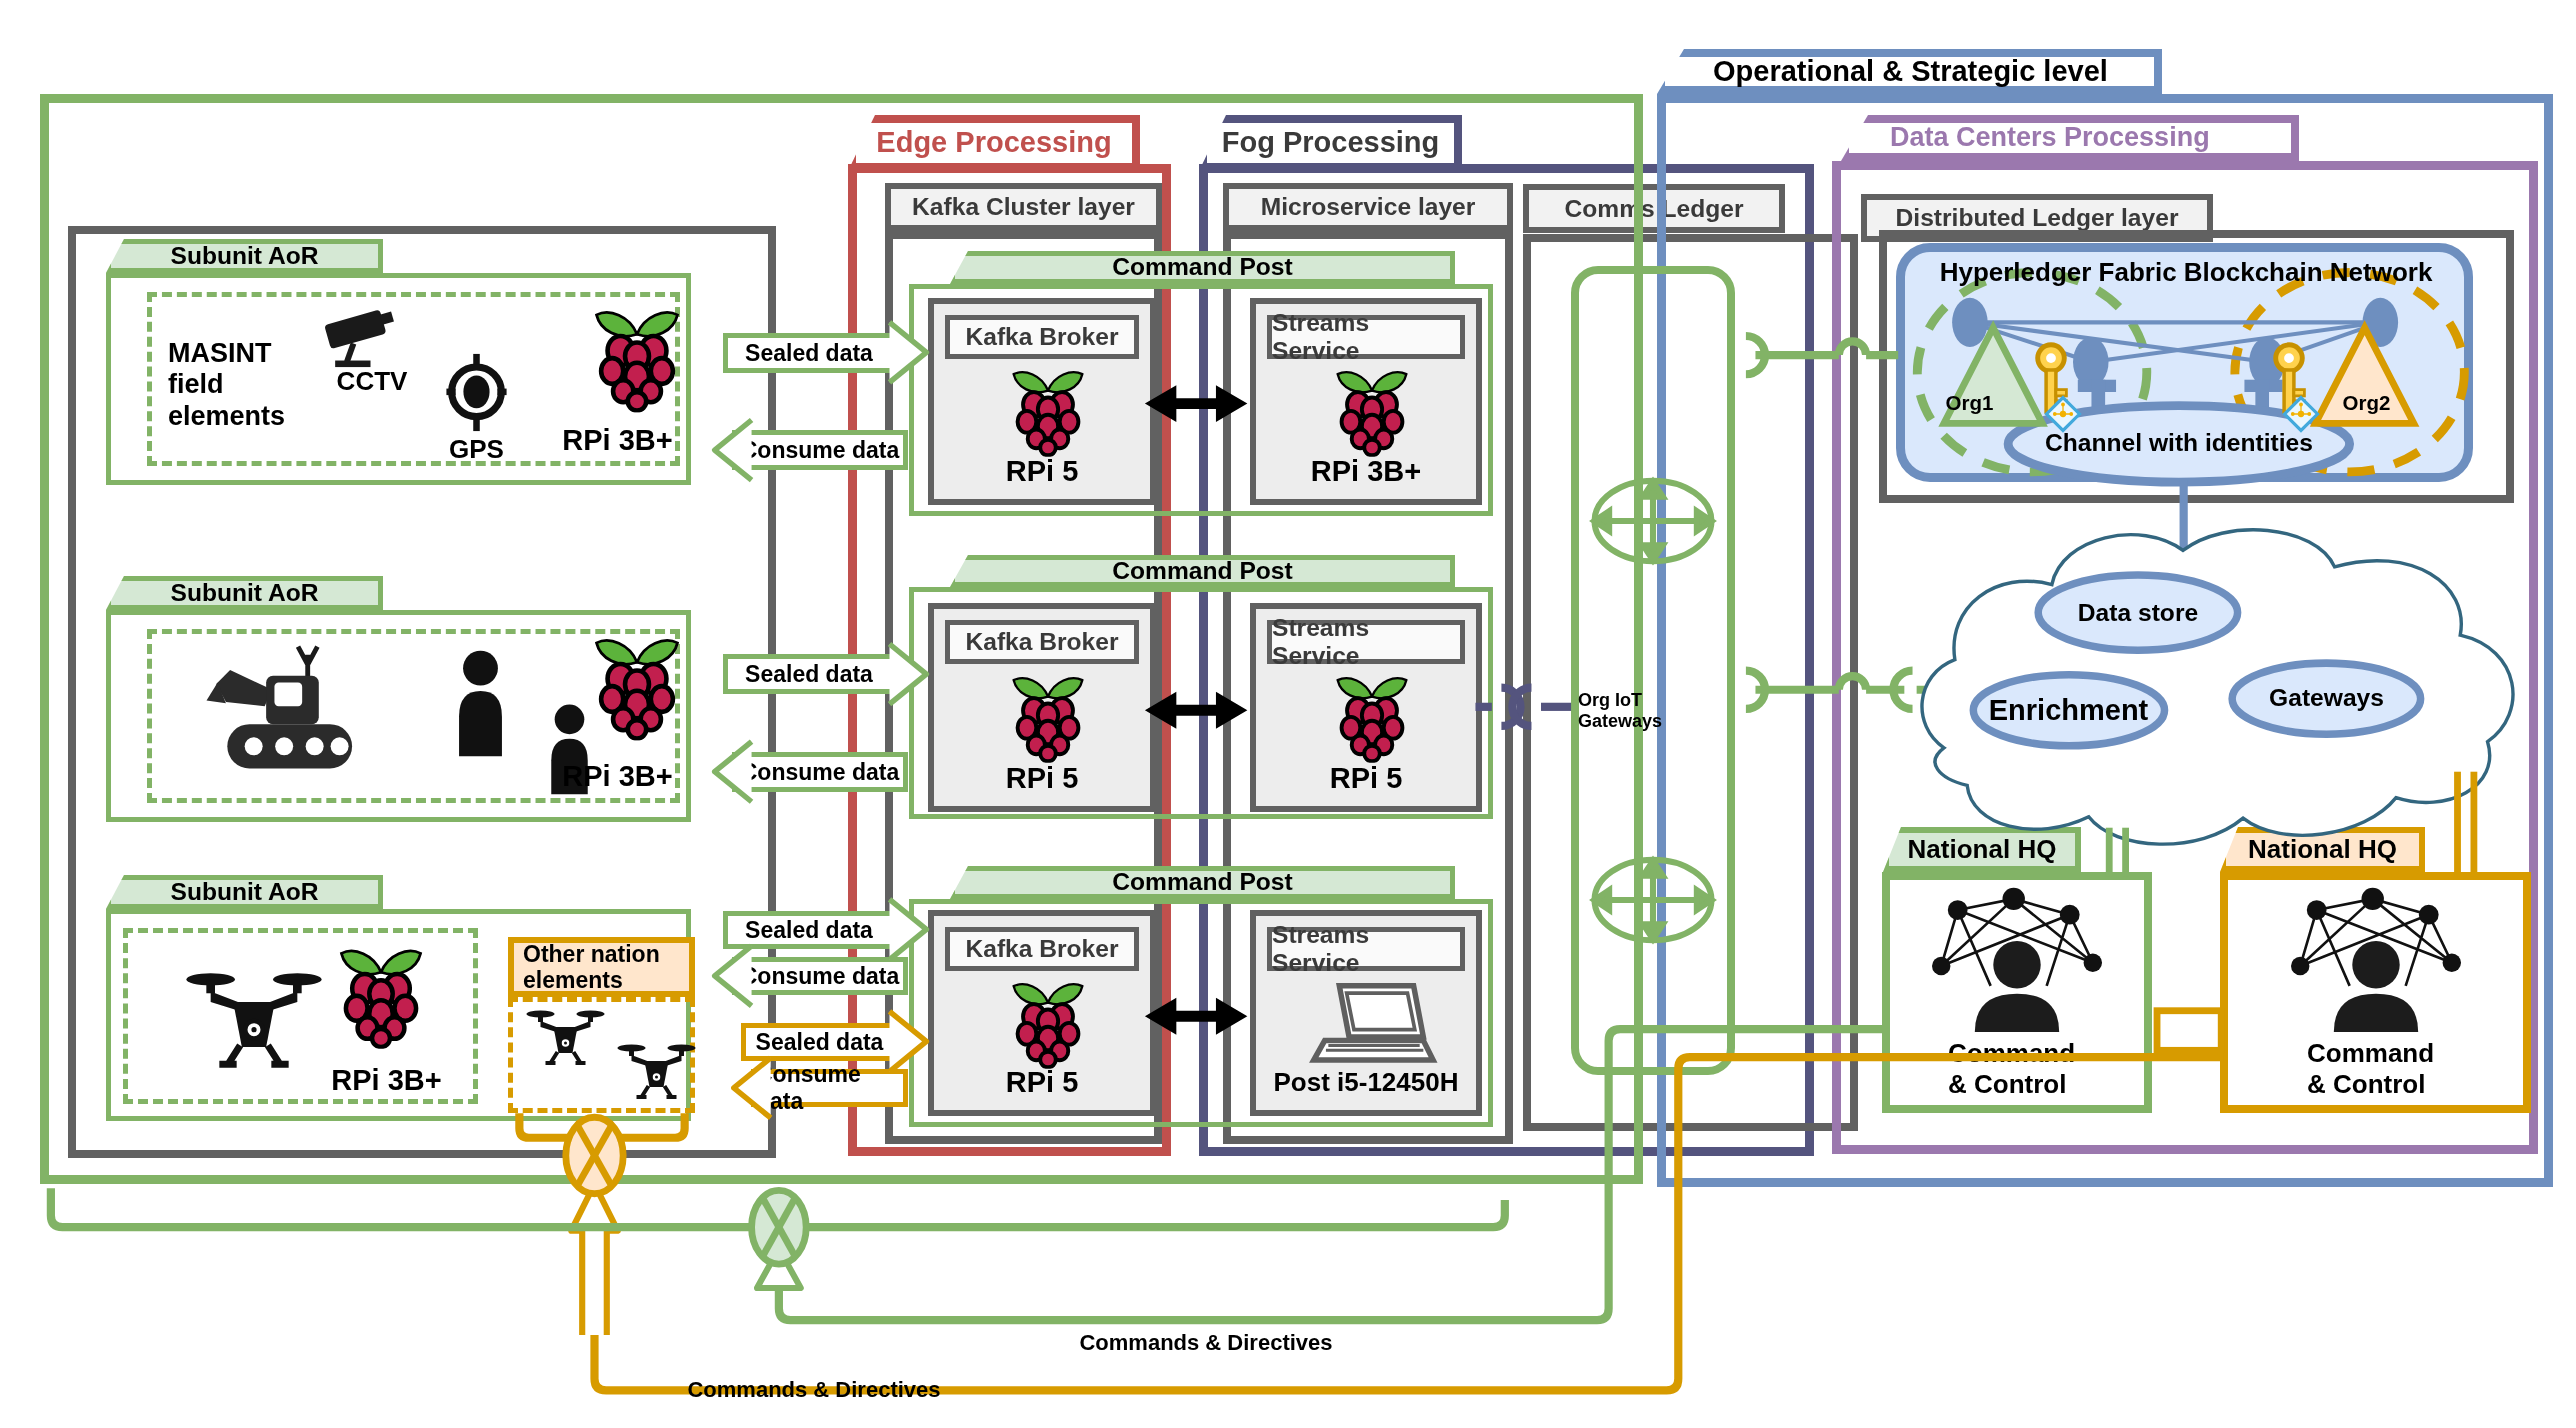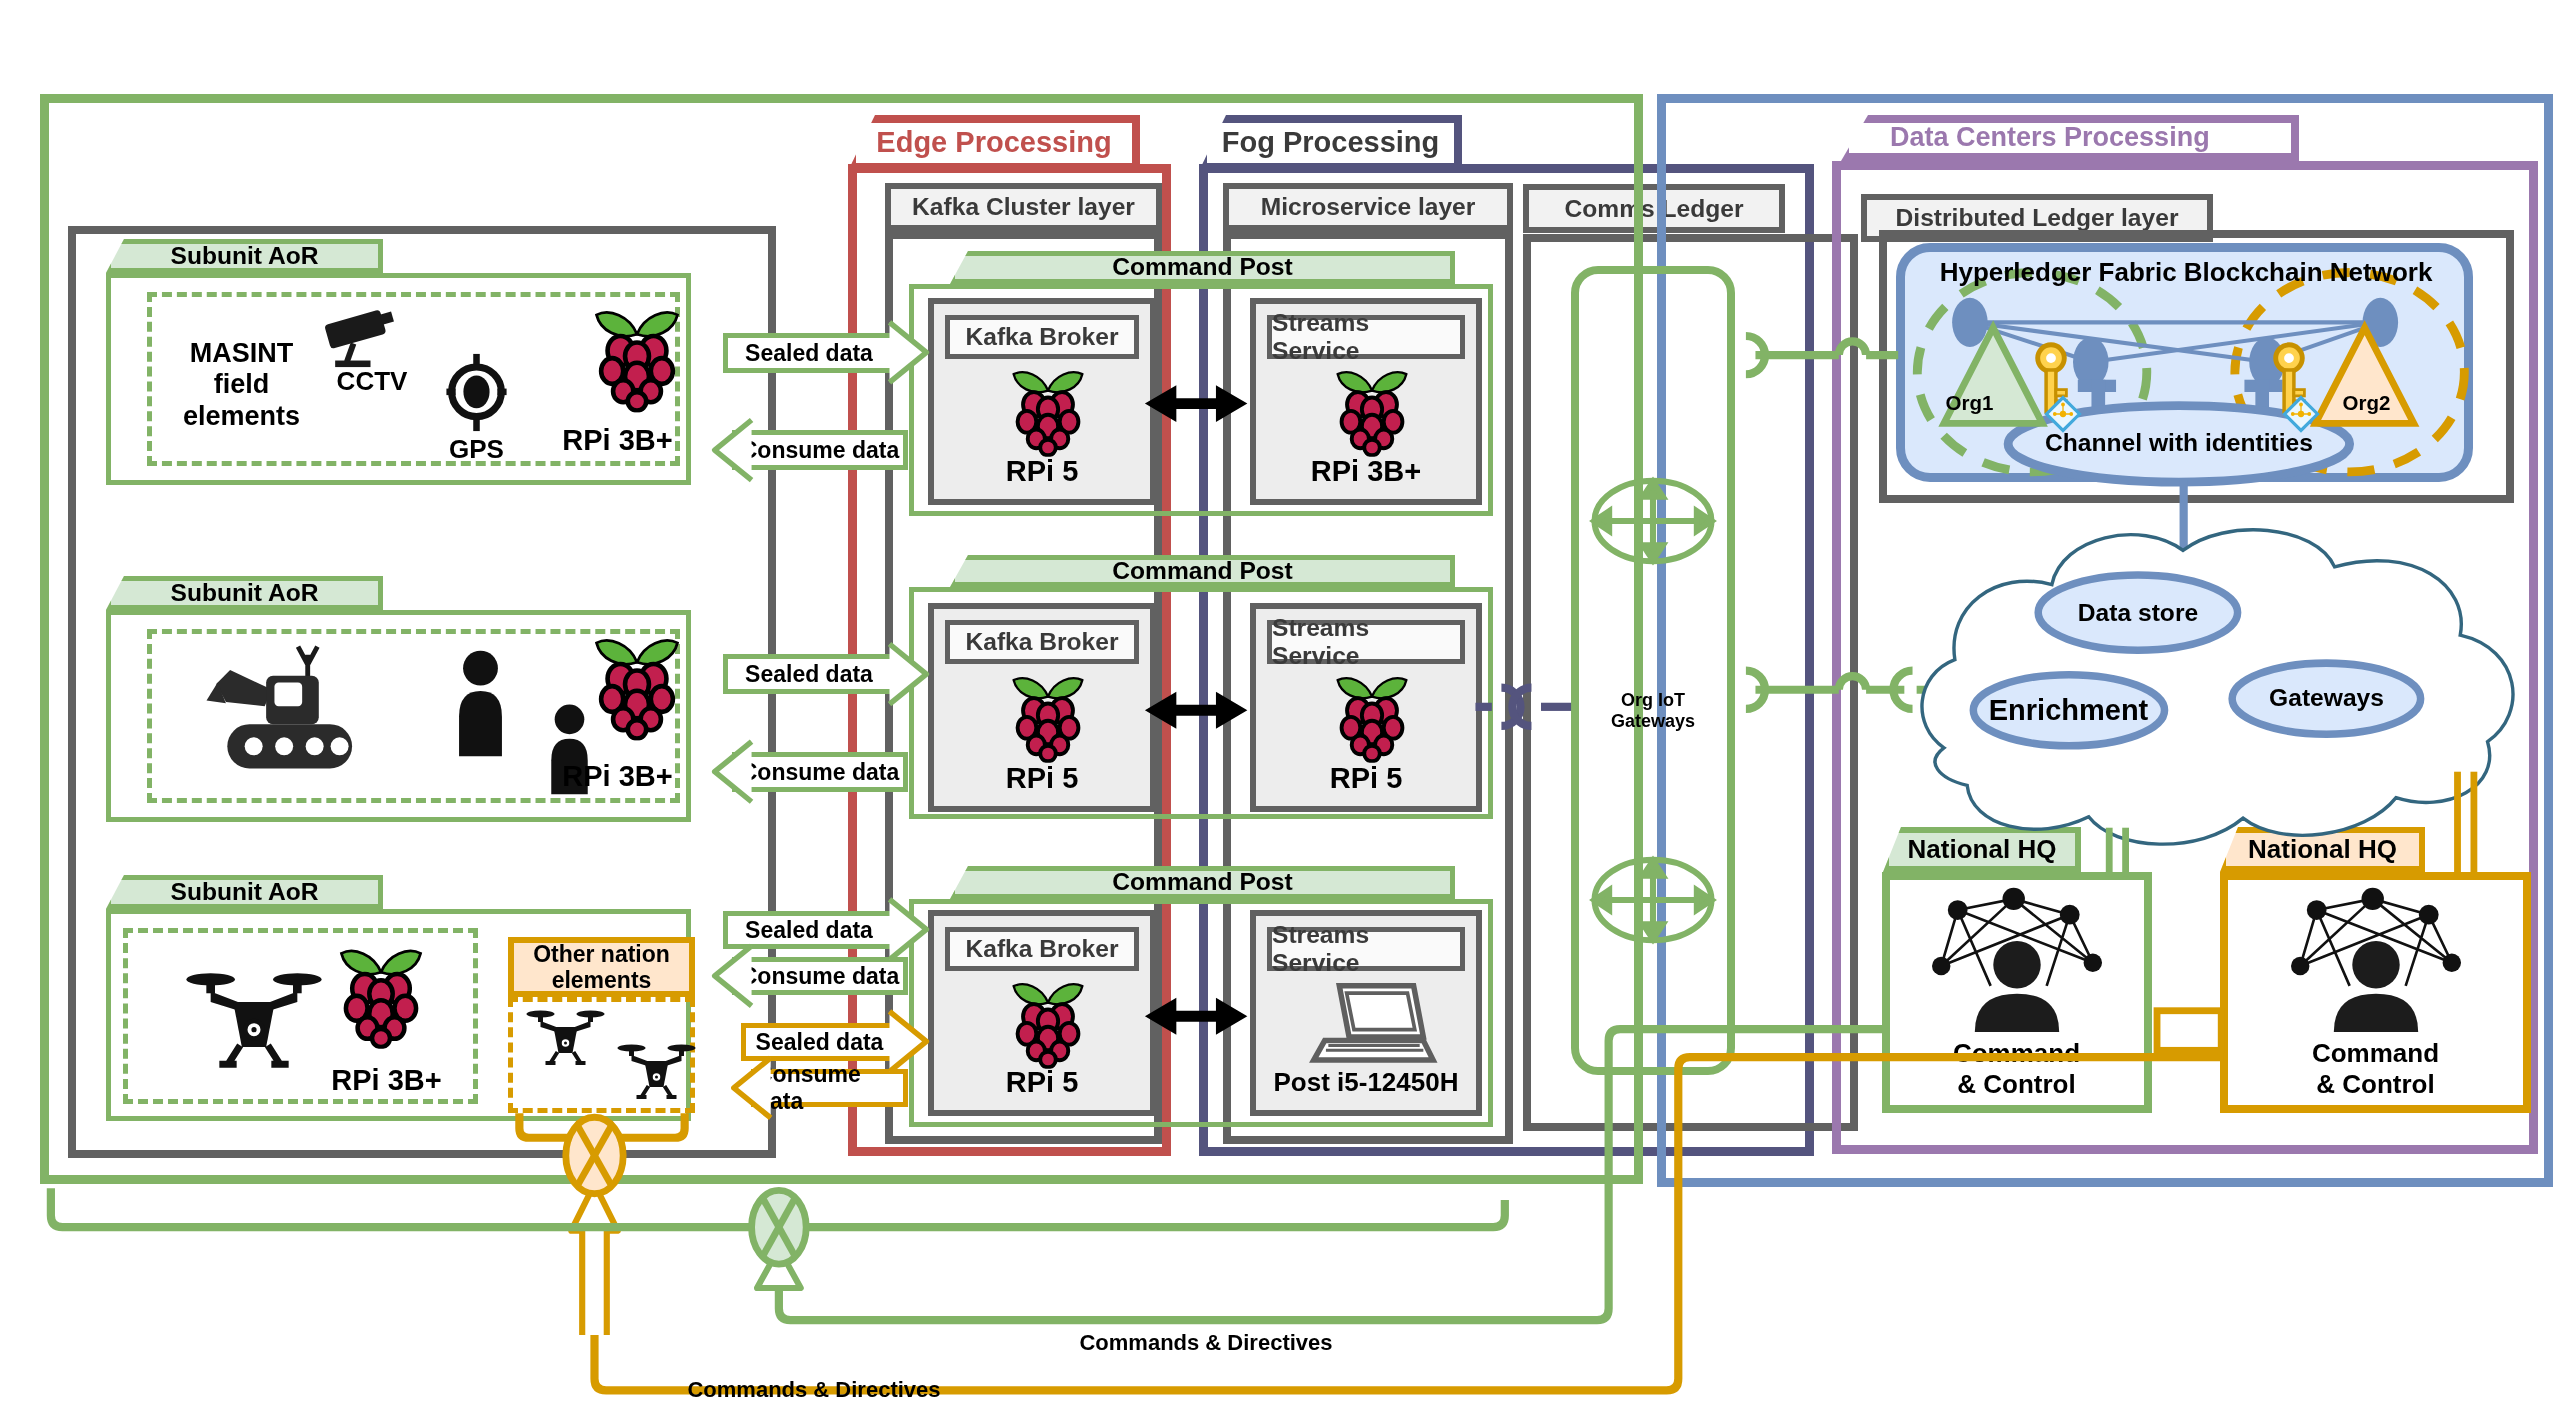--- a/index.html
+++ b/index.html
@@ -1,19 +1,19 @@
 <!DOCTYPE html>
 <html style="font-size:11px"><head>
 <meta charset="utf-8">
 <style>
 *{margin:0;padding:0;box-sizing:border-box}
 body{font-family:"Liberation Sans",sans-serif;background:#fff}
 #canvas{position:relative;width:2576px;height:1428px;background:#fff;overflow:hidden}
 .a{position:absolute}
-.lbl{position:absolute;display:flex;align-items:center;justify-content:center;text-align:center;font-weight:bold;color:#000;line-height:1.16}
+.lbl{position:absolute;display:flex;align-items:center;justify-content:center;text-align:left;font-weight:bold;color:#000;line-height:1.16}
 .left{justify-content:flex-start;text-align:left}
 .hdr{position:absolute;background:#f2f2f2;border:6.8px solid #616161;color:#3a3a3a;display:flex;align-items:center;justify-content:center;font-weight:bold}
 .slant{clip-path:polygon(27px 0,100% 0,100% 100%,0 100%)}
 .slant-s{clip-path:polygon(18px 0,100% 0,100% 100%,0 100%)}
 .gn{border-color:#82b366}.gnf{background:#d5e8d4}
 .rd{border-color:#c0504d}.ig{border-color:#54547e}
 .bl{border-color:#6e8fbf}.pu{border-color:#9b78ae}
 .og{border-color:#d79b00}.ogf{background:#ffe6cc}
 .box{position:absolute;background:transparent;border-style:solid}
 .dev{position:absolute;background:#ededed;border:6.8px solid #616161}
@@ -318,20 +318,23 @@
   <div class="devhw" style="font-size:26px">Post i5-12450H</div>
 </div>
 
 <div class="hdr" style="left:1523px;top:184px;width:262px;height:49px;font-size:24.6px">
       <span>Comms Ledger</span>
     </div>
 <div class="box" style="left:1523px;top:234px;width:335px;height:897px;border-width:8.2px;border-color:#616161"></div>
 
 <div class="box gn" style="left:40px;top:94px;width:1603px;height:1090px;border-width:9.6px"></div>
 
+<div class="lbl slant left" style="left:1657px;top:49px;width:505px;height:45px;border:8.2px solid #6e8fbf;background:#fff;font-size:29px;padding-left:48px">
+      <span>Operational &amp; Strategic level</span>
+    </div>
 <div class="box bl" style="left:1657px;top:94px;width:896px;height:1093px;border-width:9.6px"></div>
 
 <div class="lbl slant left" style="left:1841px;top:115px;width:458px;height:46px;border:8.2px solid #9b78ae;background:#fff;font-size:27px;color:#9b78ae;padding-left:41px">
       <span>Data Centers Processing</span>
     </div>
 <div class="box pu" style="left:1832px;top:161px;width:706px;height:993px;border-width:9.6px"></div>
 
 <div class="hdr" style="left:1861px;top:194px;width:352px;height:48px;font-size:24.6px">
       <span>Distributed Ledger layer</span>
     </div>

